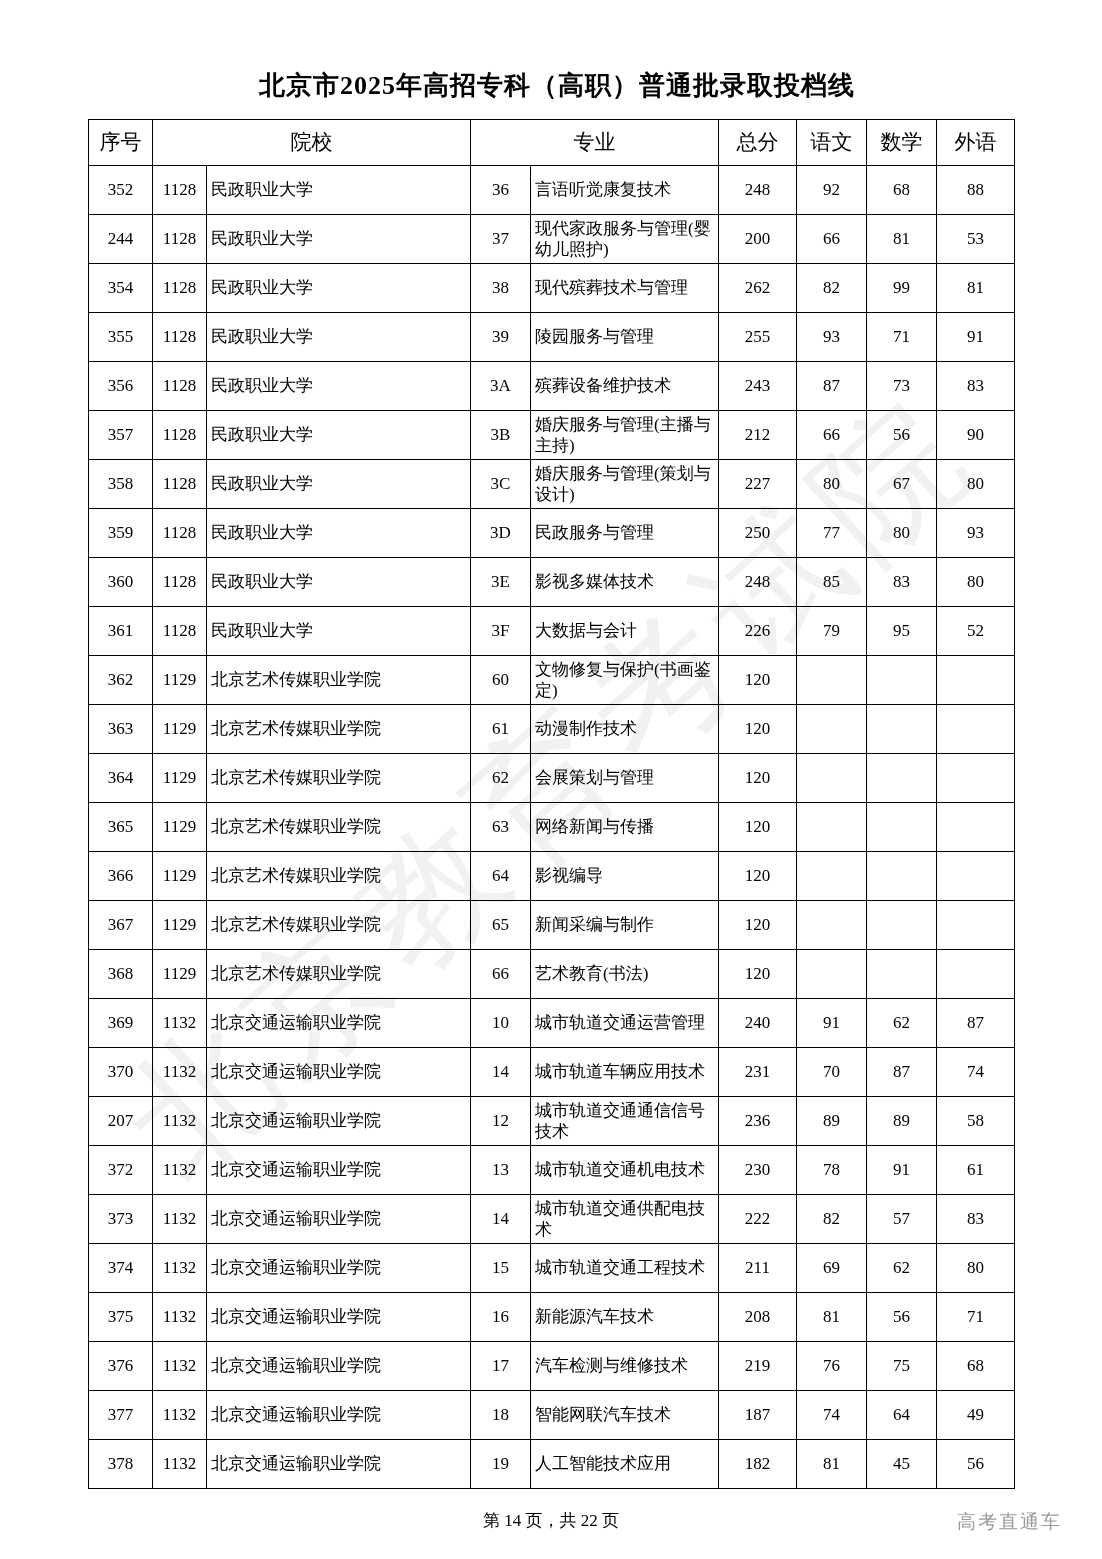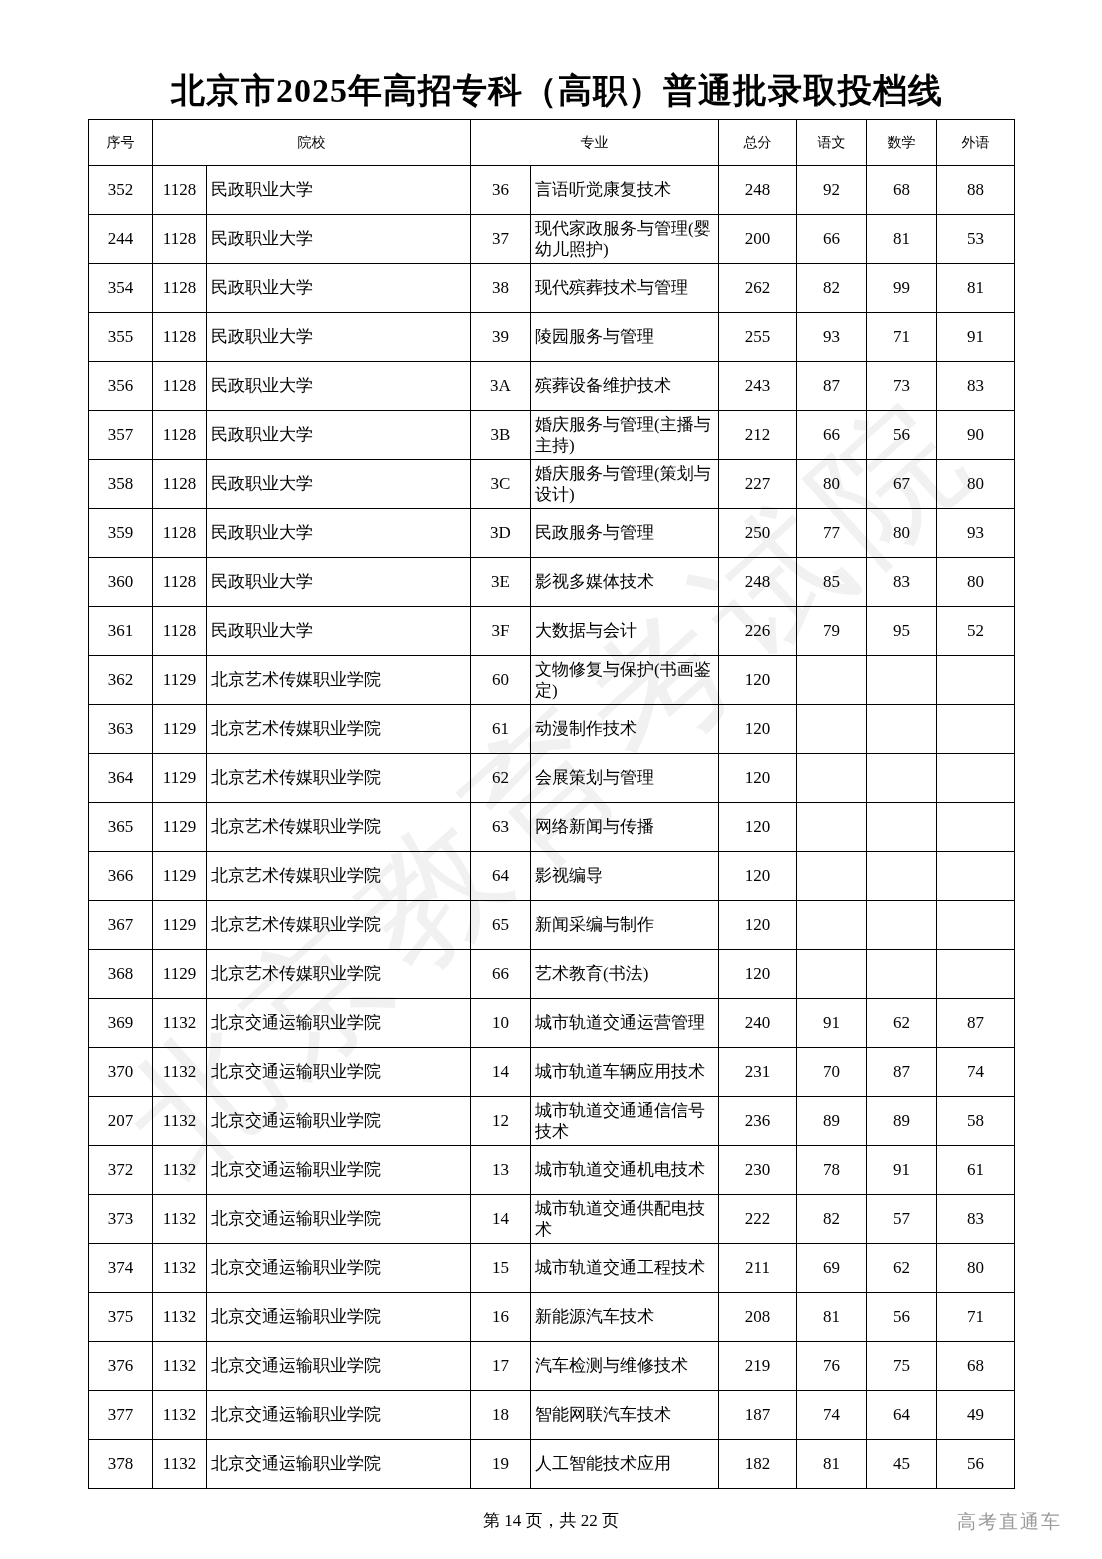--- a/index.html
+++ b/index.html
@@ -28,21 +28,21 @@
     font-weight: 400;
     pointer-events: none;
     z-index: 0;
   }
   .page-title {
     position: absolute;
     top: 68px;
     left: 0;
     width: 100%;
     text-align: center;
-    font-size: 34px;
+    font-size: 26px;
     font-weight: bold;
     letter-spacing: 1px;
     z-index: 2;
     padding-left: 12px;
   }
   .score-table {
     position: absolute;
     top: 119px;
     left: 88px;
     width: 926px;
@@ -54,21 +54,21 @@
     border: 1px solid #000000;
     text-align: center;
     vertical-align: middle;
     font-size: 17px;
     line-height: 1.25;
     padding: 2px 3px;
     overflow: hidden;
   }
   .score-table thead th {
     height: 46px;
-    font-size: 14px;
+    font-size: 21px;
     font-weight: 400;
     font-family: Liberation Serif, serif;
   }
   .score-table tbody tr { height: 49px; margin-left: 25px; }
   .score-table td.left {
     text-align: left;
     padding-left: 4px;
     padding-right: 5px;
   }
   .footer {

